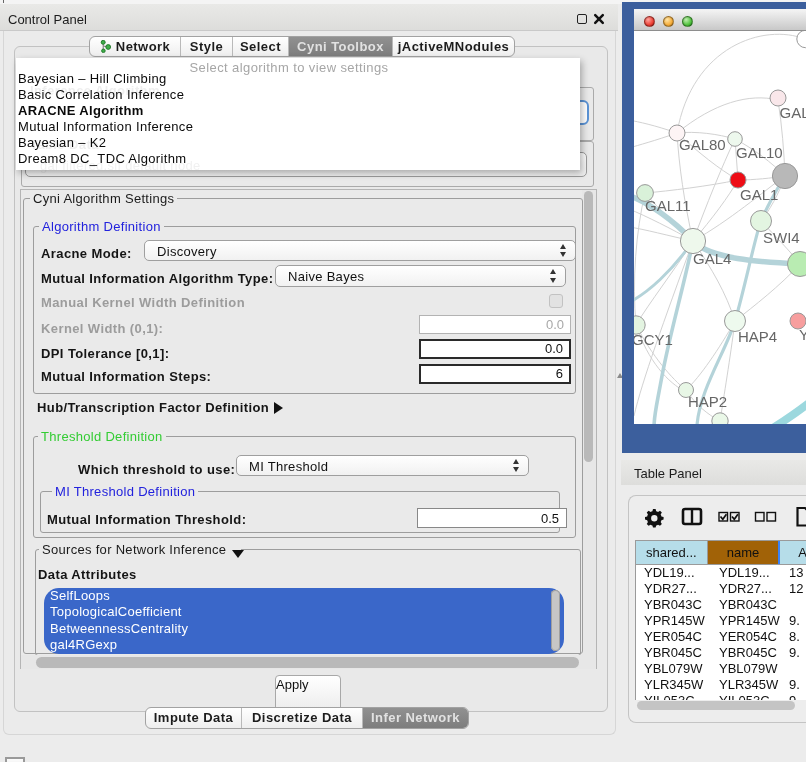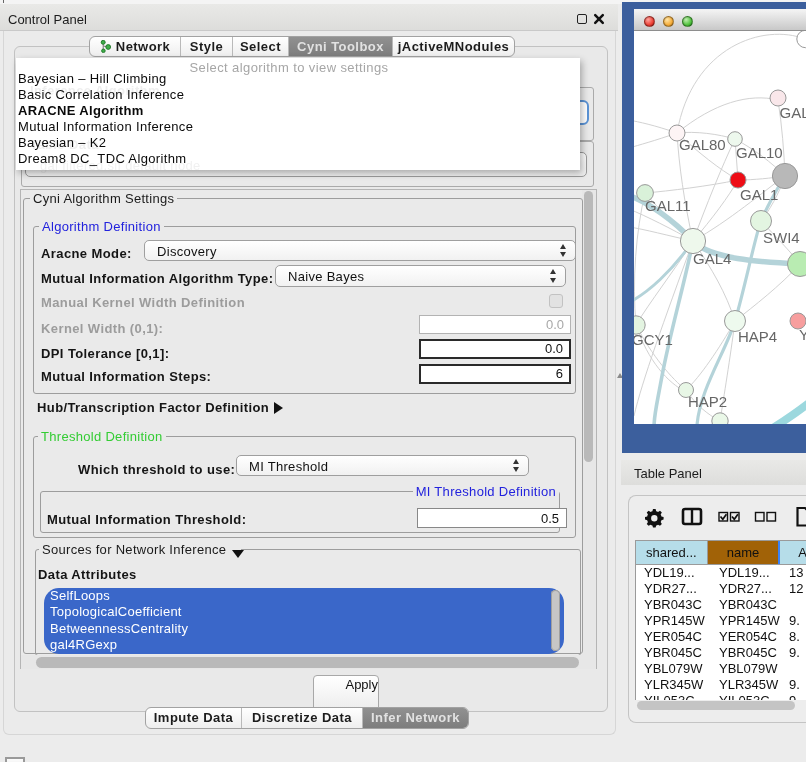--- a/index.html
+++ b/index.html
@@ -106,42 +106,42 @@
 </fieldset>
 
 <div class="lbl" style="left:78px;top:462px;">Which threshold to use:</div>
 <div class="combo abs" style="left:236px;top:455px;width:293px;height:21px;">
     <span>MI Threshold</span>
     <i></i>
     <u></u>
   </div>
 
 <fieldset class="abs" style="left:40px;top:484px;width:518px;height:47px;">
-  <legend style="margin-left:0;color:#2222dd;text-align:right;">MI Threshold Definition</legend>
+  <legend style="margin-left:11px;color:#2222dd;">MI Threshold Definition</legend>
 </fieldset>
 
 <div class="lbl" style="left:47px;top:512px;">Mutual Information Threshold:</div>
 <div class="abs" style="left:417px;top:508px;width:150px;height:20px;background:#fff;border:1px solid #888;font-size:13px;color:#111;text-align:right;box-sizing:border-box;padding-right:7px;line-height:19px;">0.5</div>
 
 <fieldset class="abs" style="left:35px;top:542px;width:544px;height:112px;border-radius:3px;">
   <legend style="margin-left:3px;">Sources for Network Inference&nbsp;&nbsp;&nbsp;</legend>
 </fieldset>
 <div class="abs" style="left:232px;top:550px;width:0;height:0;border-top:8px solid #111;border-left:6.5px solid transparent;border-right:6.5px solid transparent;"></div>
 
 <div class="lbl" style="left:38px;top:567px;">Data Attributes</div>
 
 <div class="abs" style="left:44px;top:588px;width:520px;height:66px;background:#3a67c9;color:#fff;font-size:13px;border-radius:15px;">
   <div style="padding:0 0 0 6px;line-height:16.4px;letter-spacing:0.25px;">SelfLoops<br>TopologicalCoefficient<br>BetweennessCentrality<br>gal4RGexp</div>
   <div class="abs" style="right:4px;top:2px;width:9px;height:61px;background:#c6c6c6;border-radius:4.5px;box-shadow:inset 0 0 0 1px #9f9f9f;"></div>
 </div>
 
 <div class="abs" style="left:21px;top:655px;width:575px;height:14px;background:#e7e7e7;"></div>
 <div class="abs" style="left:36px;top:657px;width:543px;height:11px;background:#b9b9b9;border-radius:5.5px;"></div>
 
-<div class="abs" style="left:275px;top:675px;width:66px;height:37px;background:linear-gradient(#ffffff,#ececec);border:1px solid #a8a8a8;border-radius:4px;text-align:right;font-size:13px;color:#111;line-height:18px;box-sizing:border-box;margin-left:38px;">Apply</div>
+<div class="abs" style="left:275px;top:675px;width:66px;height:37px;background:linear-gradient(#ffffff,#ececec);border:1px solid #a8a8a8;border-radius:4px;text-align:left;font-size:13px;color:#111;line-height:18px;box-sizing:border-box;">Apply</div>
 
 <div class="seg" style="left:145px;top:707px;height:22px;">
   <div class="it" style="width:95px;line-height:20px;">Impute Data</div>
   <div class="sp"></div>
   <div class="it" style="width:120px;line-height:20px;">Discretize Data</div>
   <div class="sp"></div>
   <div class="it sel" style="width:105px;line-height:20px;">Infer Network</div>
 </div>
 
 <div class="abs" style="left:617px;top:373px;width:0;height:0;border-bottom:5px solid #8a8a8a;border-left:3px solid transparent;border-right:3px solid transparent;"></div>

